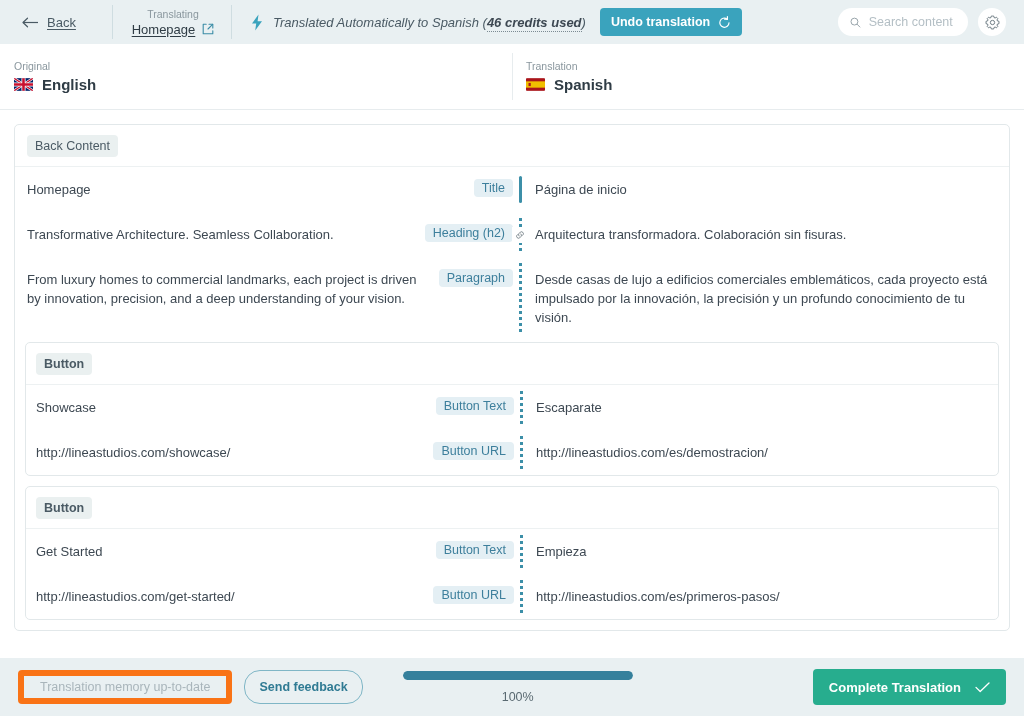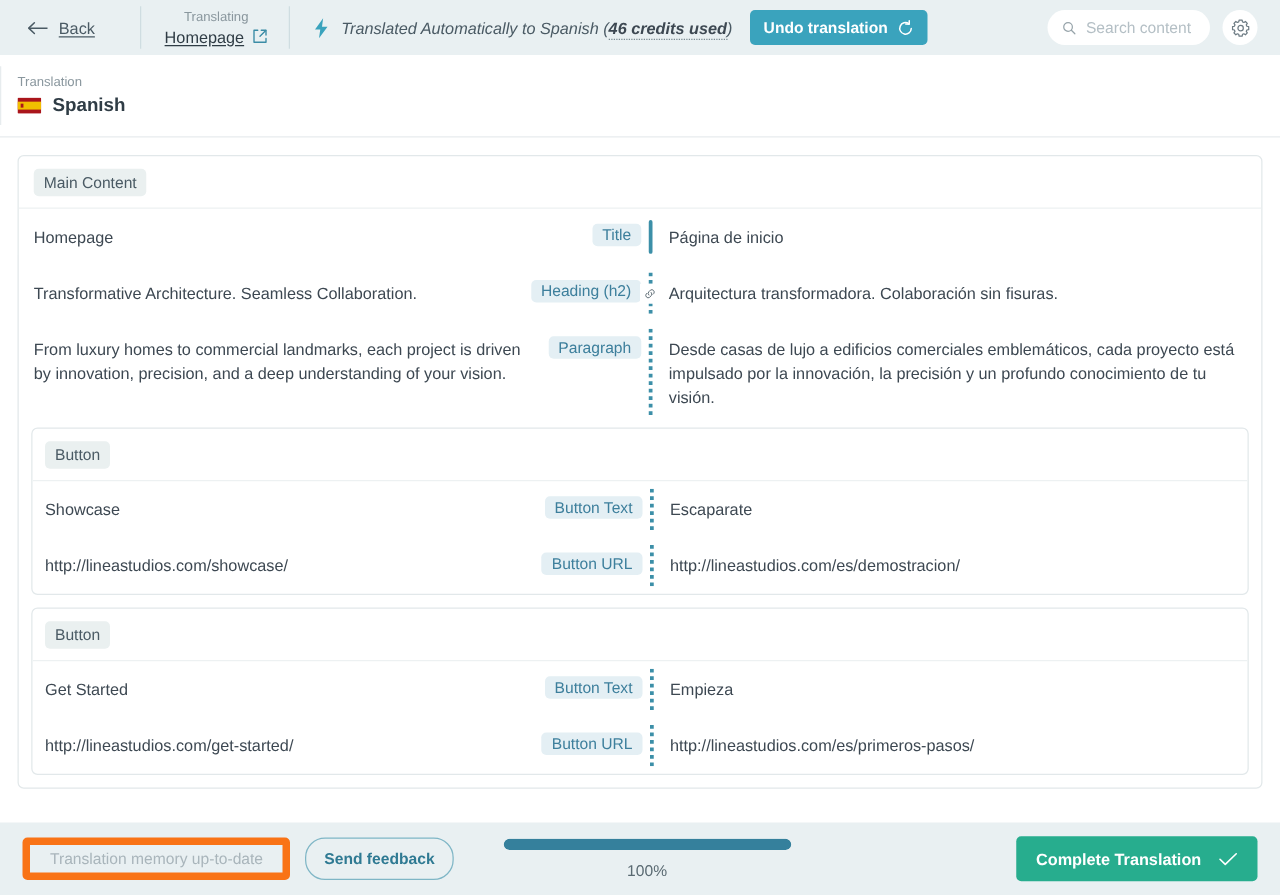--- a/index.html
+++ b/index.html
@@ -333,21 +333,21 @@
     padding: 0 10px 10px 10px;
   }
   .nested-wrap.first { padding-top: 2px; }
 
   .nested-card {
     border: 1px solid #e2e8ea;
     border-radius: 5px;
     background: #ffffff;
     overflow: hidden;
   }
-  .nested-card .card-header { padding: 10px 12px 9px 10px; }
+  .nested-card .card-header { padding: 10px 12px 9px 10px; font-weight: bold; }
   .nested-card .seg-left { width: 488px; flex: 0 0 488px; padding-left: 10px; }
 
   
   .footer {
     height: 58px;
     flex: 0 0 58px;
     background: #e9f0f2;
     display: flex;
     align-items: center;
     padding: 0 18px;
@@ -479,38 +479,51 @@
       <button class="gear-btn">
         <svg width="15" height="15" viewBox="0 0 16 16">
           <path d="M8 1.1 L9.3 1.1 L9.6 2.7 L10.8 3.2 L12.1 2.3 L13.7 3.9 L12.8 5.2 L13.3 6.4 L14.9 6.7 L14.9 9.3 L13.3 9.6 L12.8 10.8 L13.7 12.1 L12.1 13.7 L10.8 12.8 L9.6 13.3 L9.3 14.9 L6.7 14.9 L6.4 13.3 L5.2 12.8 L3.9 13.7 L2.3 12.1 L3.2 10.8 L2.7 9.6 L1.1 9.3 L1.1 6.7 L2.7 6.4 L3.2 5.2 L2.3 3.9 L3.9 2.3 L5.2 3.2 L6.4 2.7 L6.7 1.1 Z" stroke="#6e7c84" stroke-width="1.05" fill="none" stroke-linejoin="round"></path>
           <circle cx="8" cy="8" r="2.3" stroke="#6e7c84" stroke-width="1.05" fill="none"></circle>
         </svg>
       </button>
     </div>
   </div>
 
   <div class="lang-row">
+    <div class="lang-col left">
+      <div class="lang-label">Original</div>
+      <div class="lang-name-row">
+        <svg class="flag" width="19" height="13" viewBox="0 0 60 40">
+          <rect width="60" height="40" fill="#012169"></rect>
+          <path d="M0,0 L60,40 M60,0 L0,40" stroke="#FFF" stroke-width="8"></path>
+          <path d="M0,0 L60,40 M60,0 L0,40" stroke="#C8102E" stroke-width="4"></path>
+          <path d="M30,0 V40 M0,20 H60" stroke="#FFF" stroke-width="13"></path>
+          <path d="M30,0 V40 M0,20 H60" stroke="#C8102E" stroke-width="8"></path>
+        </svg>
+        <span class="lang-name">English</span>
+      </div>
+    </div>
     <div class="lang-col right">
       <div class="lang-label">Translation</div>
       <div class="lang-name-row">
         <svg class="flag" width="19" height="13" viewBox="0 0 60 40">
           <rect width="60" height="40" fill="#AA151B"></rect>
           <rect y="10" width="60" height="20" fill="#F1BF00"></rect>
           <rect x="8" y="15" width="7" height="10" fill="#AA151B"></rect>
         </svg>
         <span class="lang-name">Spanish</span>
       </div>
     </div>
   </div>
 
   <div class="main-area">
     <div class="content-card">
 
       <div class="card-header">
-        <span class="type-badge">Main Content</span>
+        <span class="type-badge">Back Content</span>
       </div>
 
       <div class="seg-row">
         <div class="seg-left">
           <div class="seg-src">Homepage</div>
           <span class="field-badge">Title</span>
         </div>
         <div class="seg-divider">
           <div class="bar"></div>
         </div>

